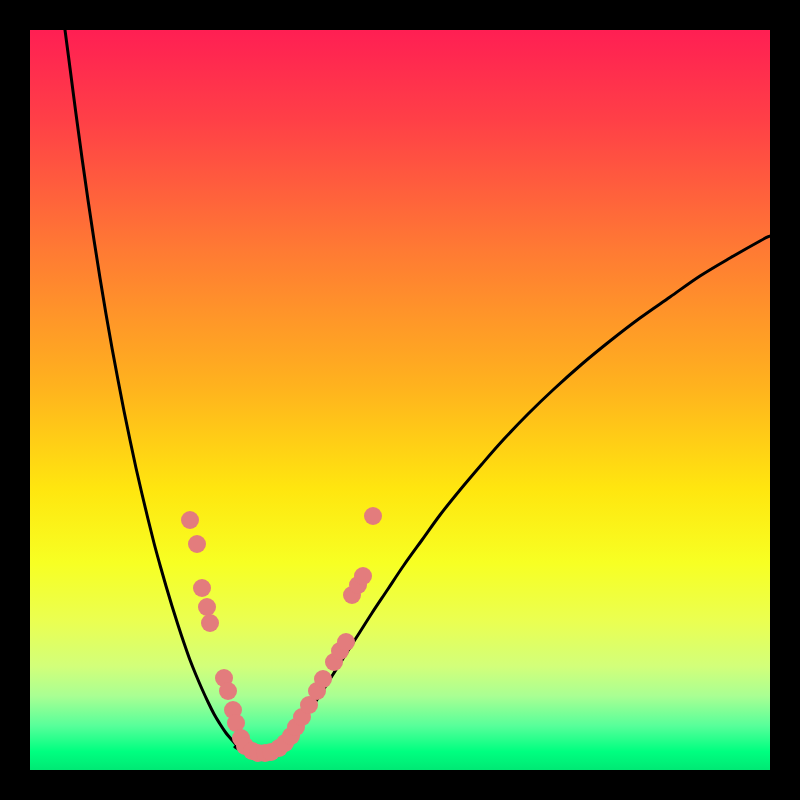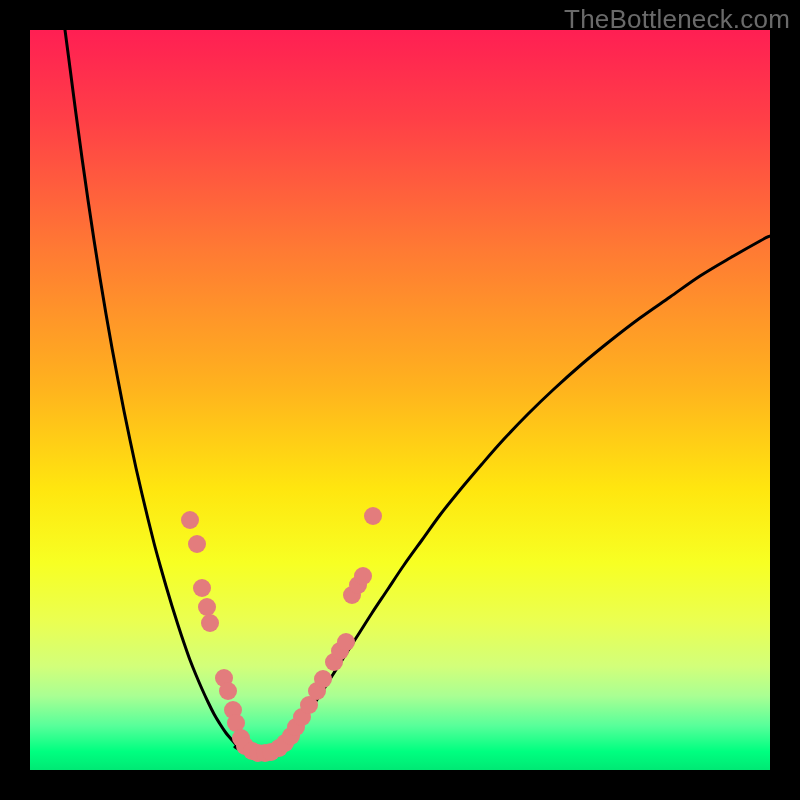--- a/index.html
+++ b/index.html
@@ -31,21 +31,20 @@
     font-size: 26px;
     color: #6a6a6a;
     font-weight: 500;
     letter-spacing: 0.2px;
   }
 </style>
 </head>
 <body>
 
 <div class="frame">
-  <div class="watermark">TheBottleneck.com</div>
   <div class="plot">
     <svg class="gradient" width="740" height="740" viewBox="0 0 740 740">
       <defs>
         <linearGradient id="bg" x1="0" y1="0" x2="0" y2="1">
             <stop offset="0%" stop-color="#ff1f53"></stop>
             <stop offset="12%" stop-color="#ff3f47"></stop>
             <stop offset="30%" stop-color="#ff7b33"></stop>
             <stop offset="48%" stop-color="#ffb21e"></stop>
             <stop offset="62%" stop-color="#ffe60f"></stop>
             <stop offset="72%" stop-color="#f7ff23"></stop>

